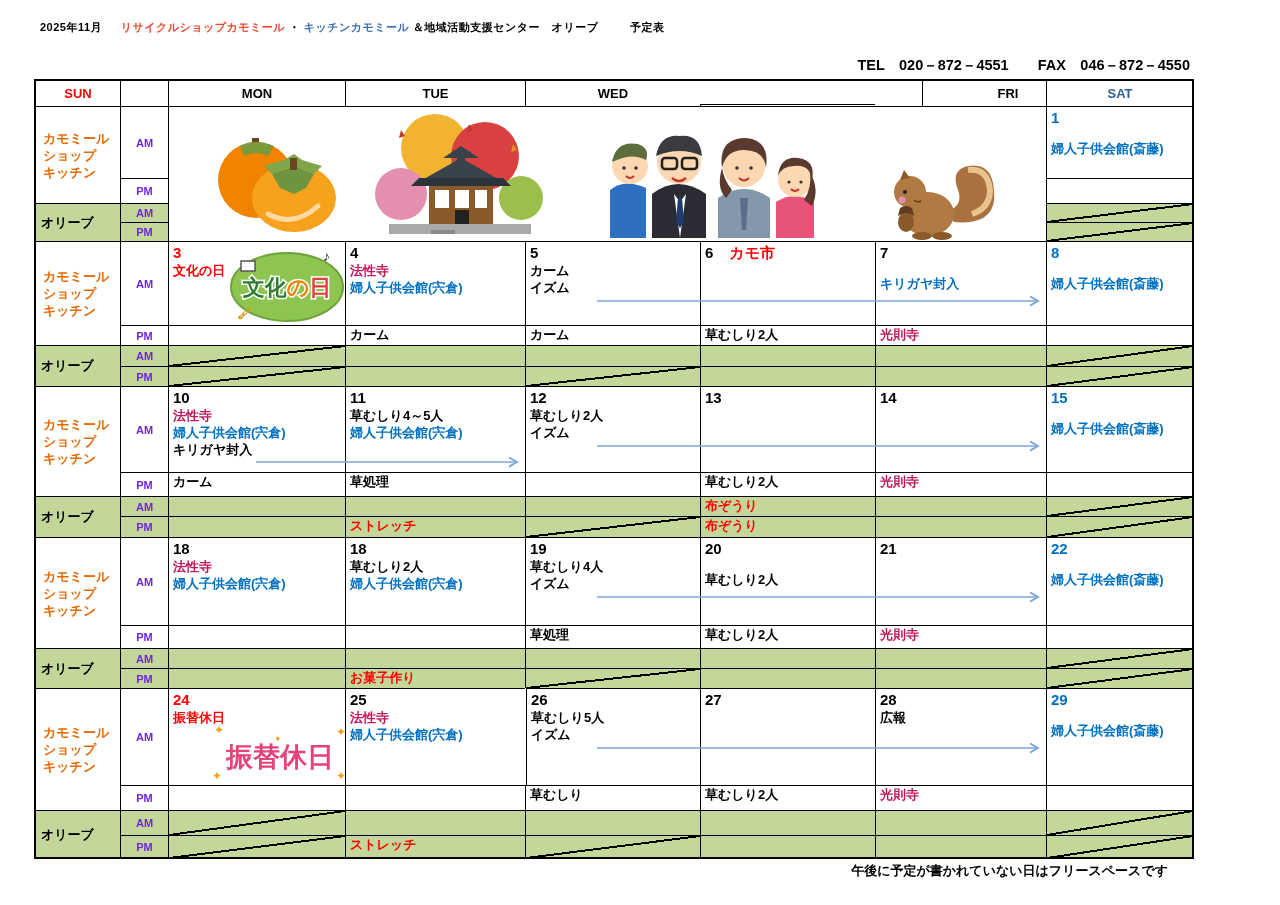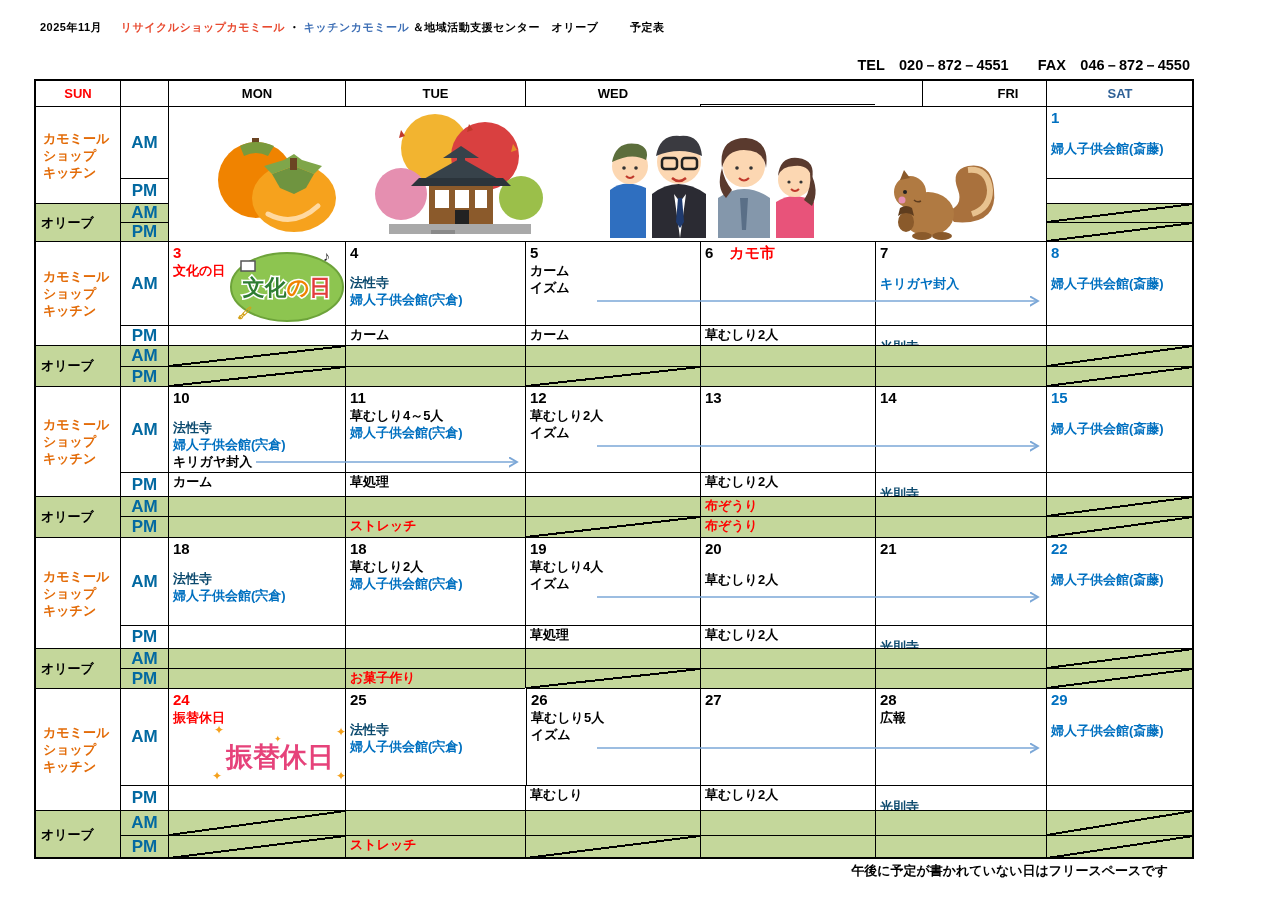--- a/index.html
+++ b/index.html
@@ -13,29 +13,29 @@
   .footer{position:absolute;top:862px;right:112px;font-size:13px;color:#000;white-space:nowrap;}
   .cell{position:absolute;box-sizing:border-box;border-left:1px solid #000;border-top:1px solid #000;
         background:#fff;z-index:1;}
   .green{background-color:#c4d79b;}
   .diag{background-image:linear-gradient(to bottom right,transparent calc(50% - 1px),#000 calc(50% - 1px),#000 calc(50% + 1px),transparent calc(50% + 1px));}
   .hdr{display:flex;align-items:center;justify-content:center;font-size:13px;color:#000;}
   .h-sun{color:#ff0000;}
   .h-sat{color:#2e6096;}
   .klabel{color:#e36c09;font-size:13px;line-height:17px;display:flex;flex-direction:column;justify-content:center;padding-left:7px;}
   .olabel{color:#000;font-size:13px;display:flex;align-items:center;padding-left:5px;}
-  .ampm{color:#0369a1;font-size:17px;display:flex;align-items:center;justify-content:center;}
+  .ampm{color:#6d28d9;font-size:11px;display:flex;align-items:center;justify-content:center;}
   .date{font-size:15px;line-height:19px;padding:1px 0 0 4px;color:#000;white-space:nowrap;}
   .d-red{color:#ff0000;}
   .d-blue{color:#0070c0;}
   .note{margin-left:16px;font-size:15px;}
   .ev{font-size:13px;line-height:16px;padding:1px 0 0 4px;color:#000;white-space:nowrap;}
   .c-red{color:#ff0000;}
   .c-blue{color:#0070c0;}
-  .c-purple{color:#0c4a6e;margin-top:12px;}
+  .c-purple{color:#be185d;}
   .gap{height:13px;}
   .edge{position:absolute;background:#000;z-index:2;}
   .illus{position:absolute;z-index:3;}
   #overlay{position:absolute;left:0;top:0;z-index:4;pointer-events:none;}
 </style>
 </head>
 <body>
 
 <div class="page">
 

